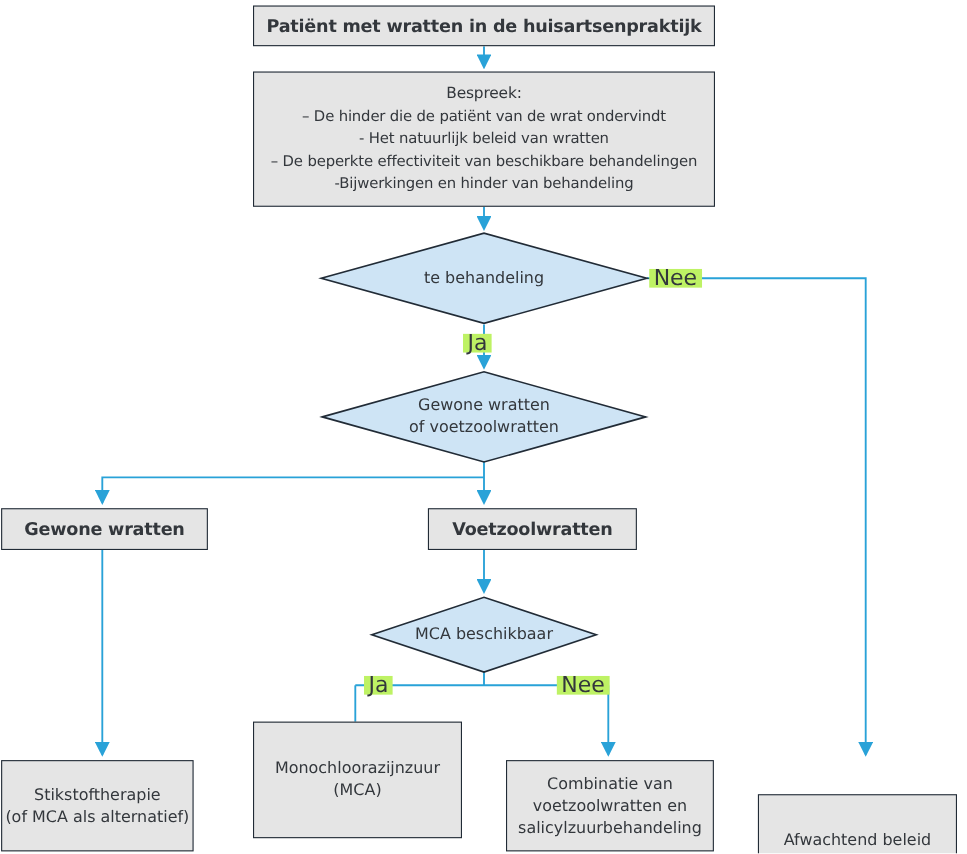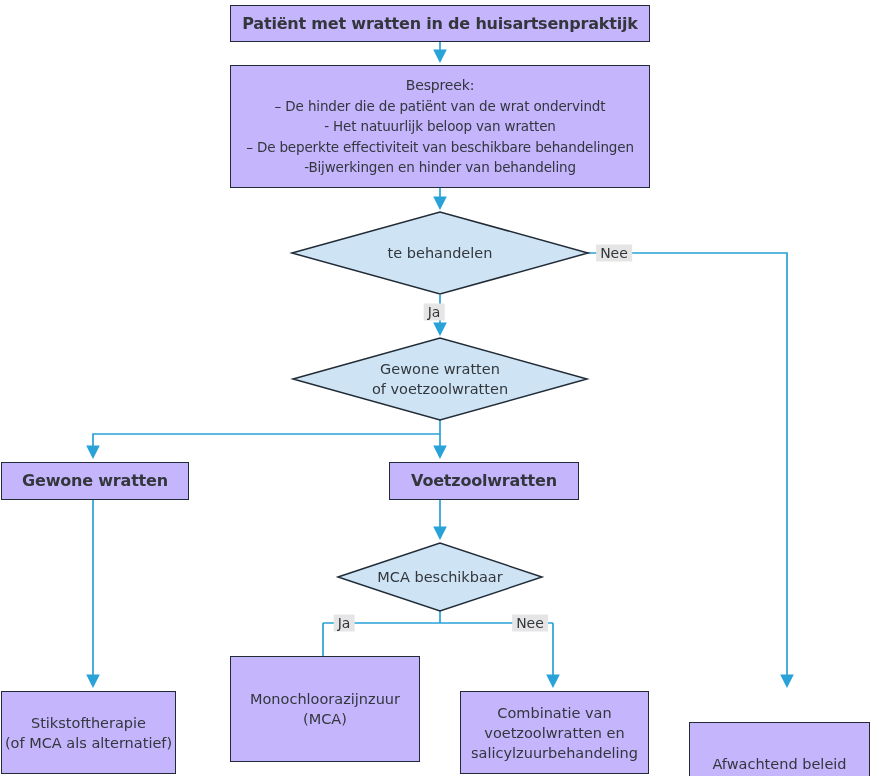--- a/index.html
+++ b/index.html
@@ -4,33 +4,33 @@
 <style>
   html,body{margin:0;padding:0;background:#ffffff;}
   #stage{
     position:relative;width:879px;height:776px;background:#ffffff;
     font-family:"DejaVu Sans","Liberation Sans",sans-serif;
     color:#33373c;overflow:hidden;
   }
   #wires{position:absolute;left:0;top:0;width:879px;height:776px;}
   .node{
     position:absolute;box-sizing:border-box;
-    background:#c4b5fd;border:1.5px solid #212b36;
+    background:#e5e5e5;border:1.5px solid #212b36;
     display:flex;flex-direction:column;align-items:center;justify-content:center;
     text-align:center;line-height:20px;font-size:14.5px;
   }
   .node .ln{display:block;white-space:nowrap;}
   .hdr{font-weight:bold;font-size:16px;letter-spacing:-0.2px;}
   .dmtext{
     position:absolute;display:flex;flex-direction:column;align-items:center;justify-content:center;
     text-align:center;font-size:14.5px;line-height:20px;pointer-events:none;
   }
   .edgelabel{
     position:absolute;transform:translate(-50%,-50%);
-    background:#e5e5e5;padding:0 4px;font-size:14px;line-height:17px;white-space:nowrap;
+    background:#bef264;padding:0 4px;font-size:20px;line-height:17px;white-space:nowrap;
   }
   .besp{font-size:13.5px;line-height:20.5px;letter-spacing:-0.15px;}
   .besp .ln{white-space:nowrap;}
   .besp .t{font-size:14px;}
 </style>
 </head>
 <body>
 
 <div id="stage">
 
@@ -60,21 +60,21 @@
     </g>
   </svg>
 
   <div class="node hdr" style="left:230px;top:5px;width:420px;height:37px;">
     <span class="ln">Patiënt met wratten in de huisartsenpraktijk</span>
   </div>
 
   <div class="node besp" style="left:230px;top:65px;width:420px;height:123px;">
     <span class="ln t">Bespreek:</span>
     <span class="ln">– De hinder die de patiënt van de wrat ondervindt</span>
-    <span class="ln">- Het natuurlijk beloop van wratten</span>
+    <span class="ln">- Het natuurlijk beleid van wratten</span>
     <span class="ln">– De beperkte effectiviteit van beschikbare behandelingen</span>
     <span class="ln">-Bijwerkingen en hinder van behandeling</span>
   </div>
 
   <div class="node hdr" style="left:1px;top:462px;width:188px;height:38px;">
     <span class="ln">Gewone wratten</span>
   </div>
 
   <div class="node hdr" style="left:344px;top:462px;width:190px;height:38px;margin-left:45px;">
     <span class="ln">Voetzoolwratten</span>
@@ -94,21 +94,21 @@
     <span class="ln">Combinatie van</span>
     <span class="ln">voetzoolwratten en</span>
     <span class="ln">salicylzuurbehandeling</span>
   </div>
 
   <div class="node" style="left:689px;top:722px;width:181px;height:83px;">
     <span class="ln">Afwachtend beleid</span>
   </div>
 
   <div class="dmtext" style="left:320px;top:231px;width:240px;height:44px;">
-    <span>te behandelen</span>
+    <span>te behandeling</span>
   </div>
 
   <div class="dmtext" style="left:320px;top:357px;width:240px;height:44px;">
     <span>Gewone wratten</span>
     <span>of voetzoolwratten</span>
   </div>
 
   <div class="dmtext" style="left:350px;top:566px;width:180px;height:22px;">
     <span>MCA beschikbaar</span>
   </div>

